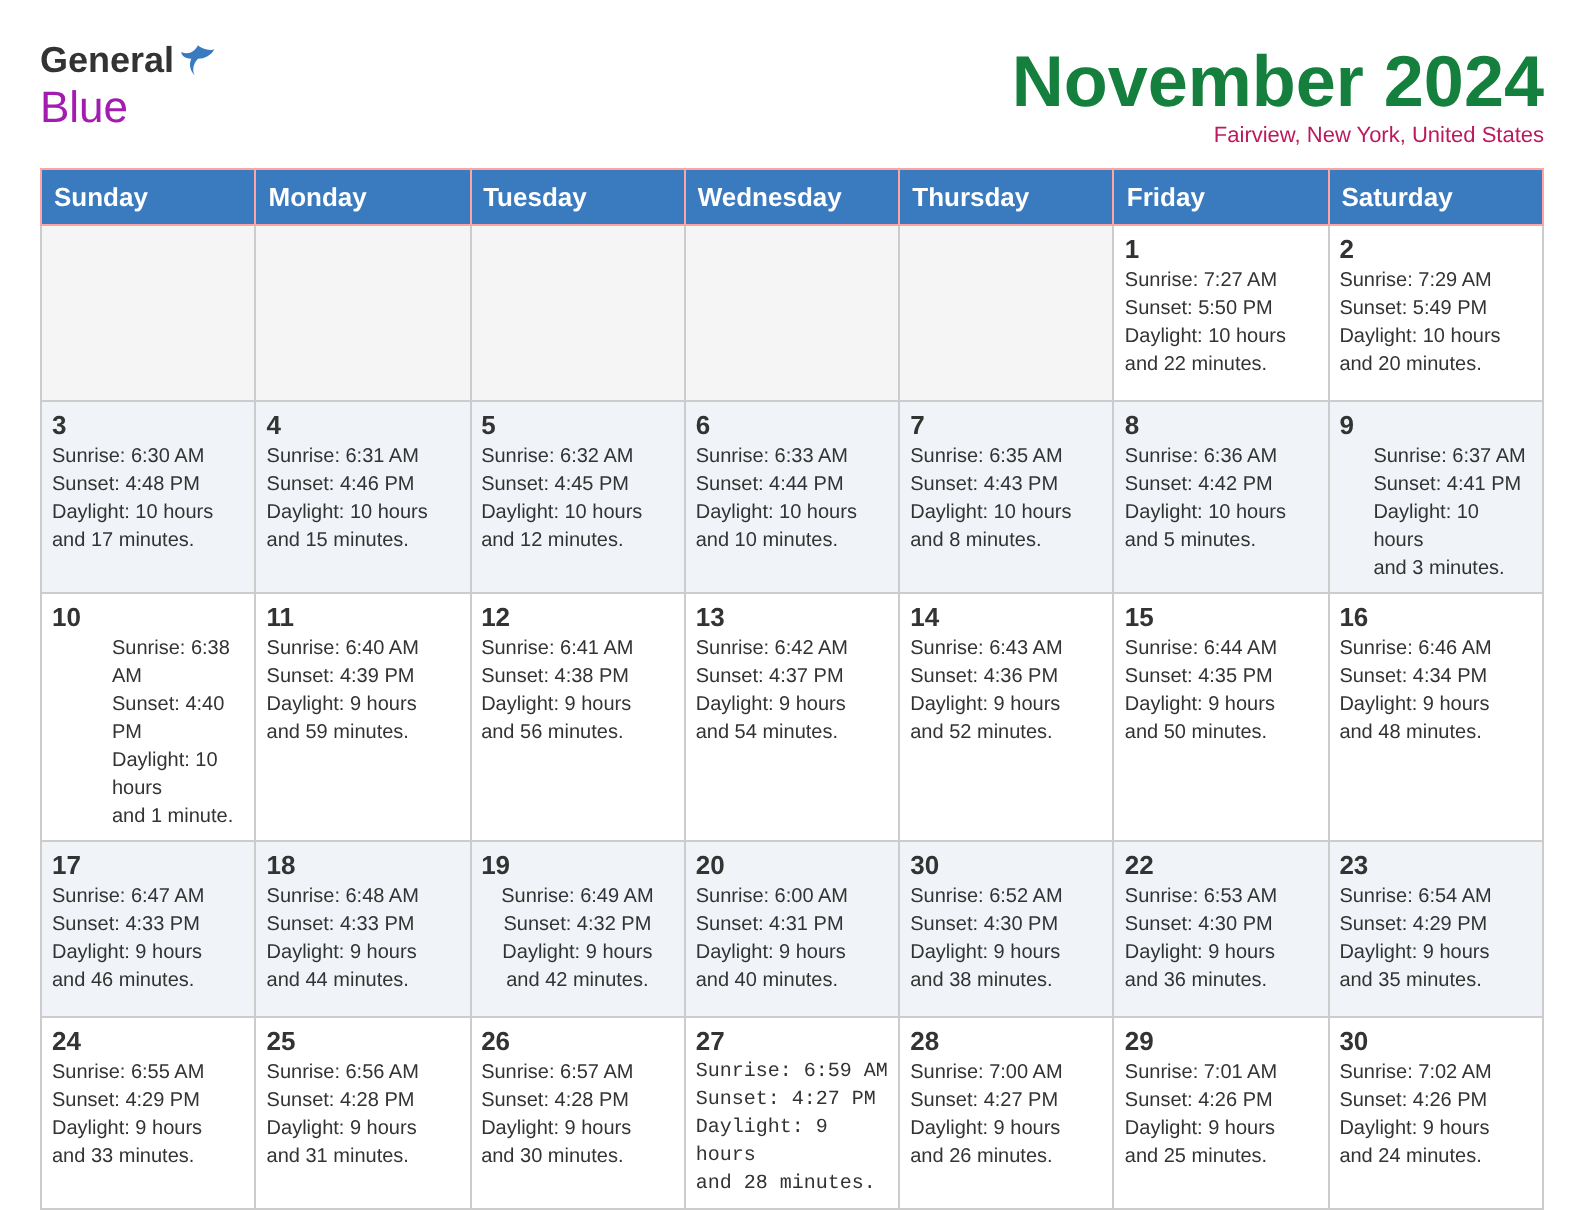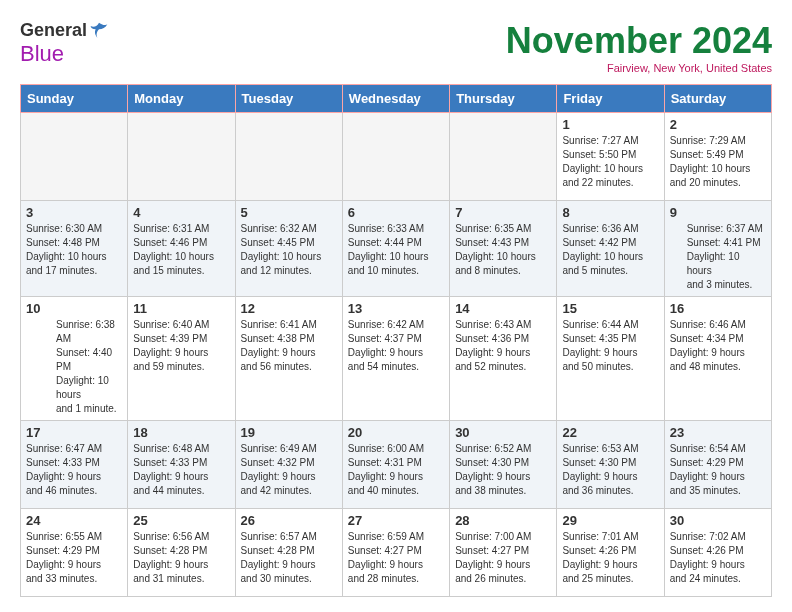--- a/index.html
+++ b/index.html
@@ -260,21 +260,21 @@
         </td>
         <td>
           <div class="day-number">18</div>
           <div class="day-info" style="white-space: pre-line;">Sunrise: 6:48 AM
 Sunset: 4:33 PM
 Daylight: 9 hours
 and 44 minutes.</div>
         </td>
         <td>
           <div class="day-number">19</div>
-          <div class="day-info" style="white-space: pre-line;">Sunrise: 6:49 AM
+          <div class="day-info" style="white-space: pre-line; text-align: center;">Sunrise: 6:49 AM
 Sunset: 4:32 PM
 Daylight: 9 hours
 and 42 minutes.</div>
         </td>
         <td>
           <div class="day-number">20</div>
           <div class="day-info" style="white-space: pre-line;">Sunrise: 6:00 AM
 Sunset: 4:31 PM
 Daylight: 9 hours
 and 40 minutes.</div>
@@ -318,21 +318,21 @@
         </td>
         <td>
           <div class="day-number">26</div>
           <div class="day-info" style="white-space: pre-line;">Sunrise: 6:57 AM
 Sunset: 4:28 PM
 Daylight: 9 hours
 and 30 minutes.</div>
         </td>
         <td>
           <div class="day-number">27</div>
-          <div class="day-info" style="white-space: pre-line;">Sunrise: 6:59 AM
+          <div class="day-info" style="white-space: pre-line; font-family: Liberation Mono, monospace;">Sunrise: 6:59 AM
 Sunset: 4:27 PM
 Daylight: 9 hours
 and 28 minutes.</div>
         </td>
         <td>
           <div class="day-number">28</div>
           <div class="day-info" style="white-space: pre-line;">Sunrise: 7:00 AM
 Sunset: 4:27 PM
 Daylight: 9 hours
 and 26 minutes.</div>

